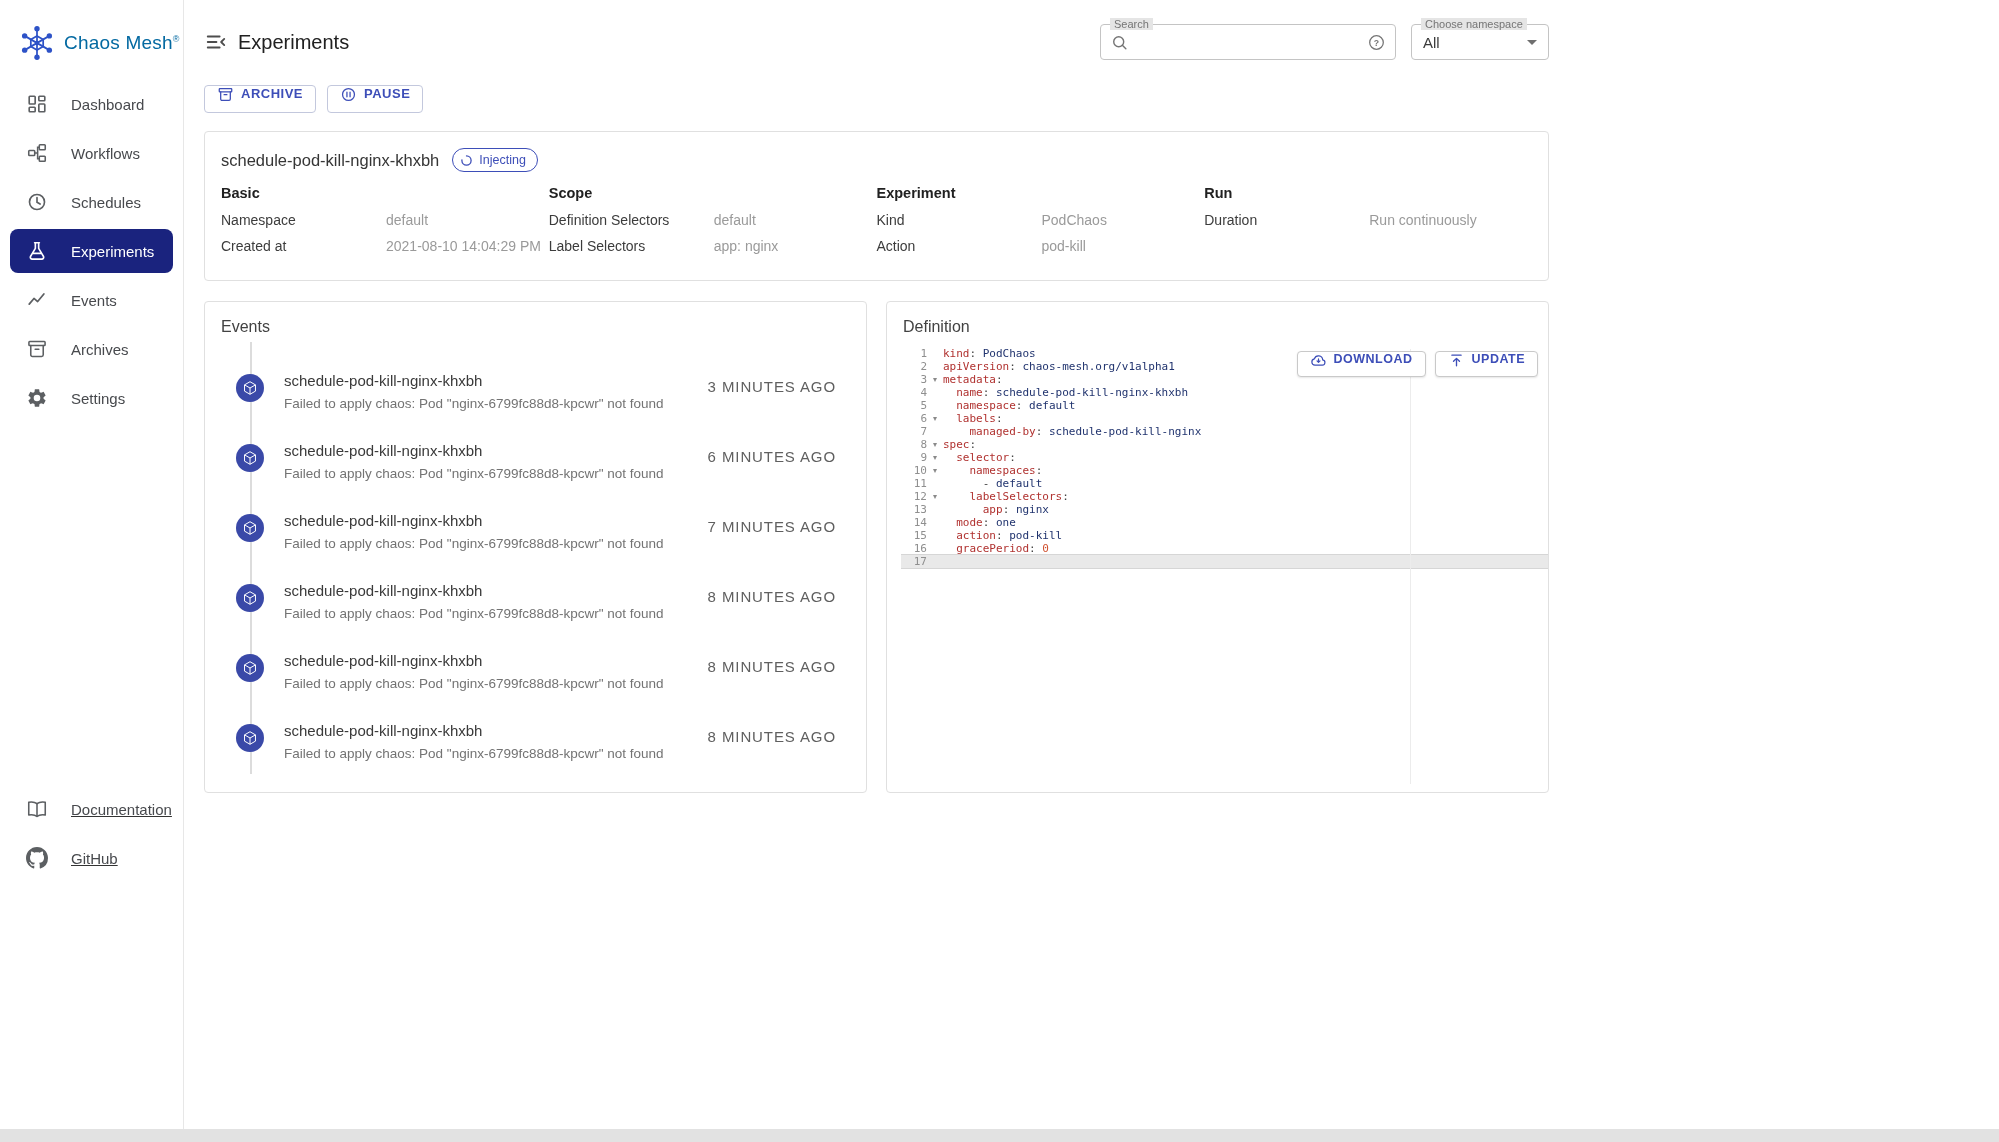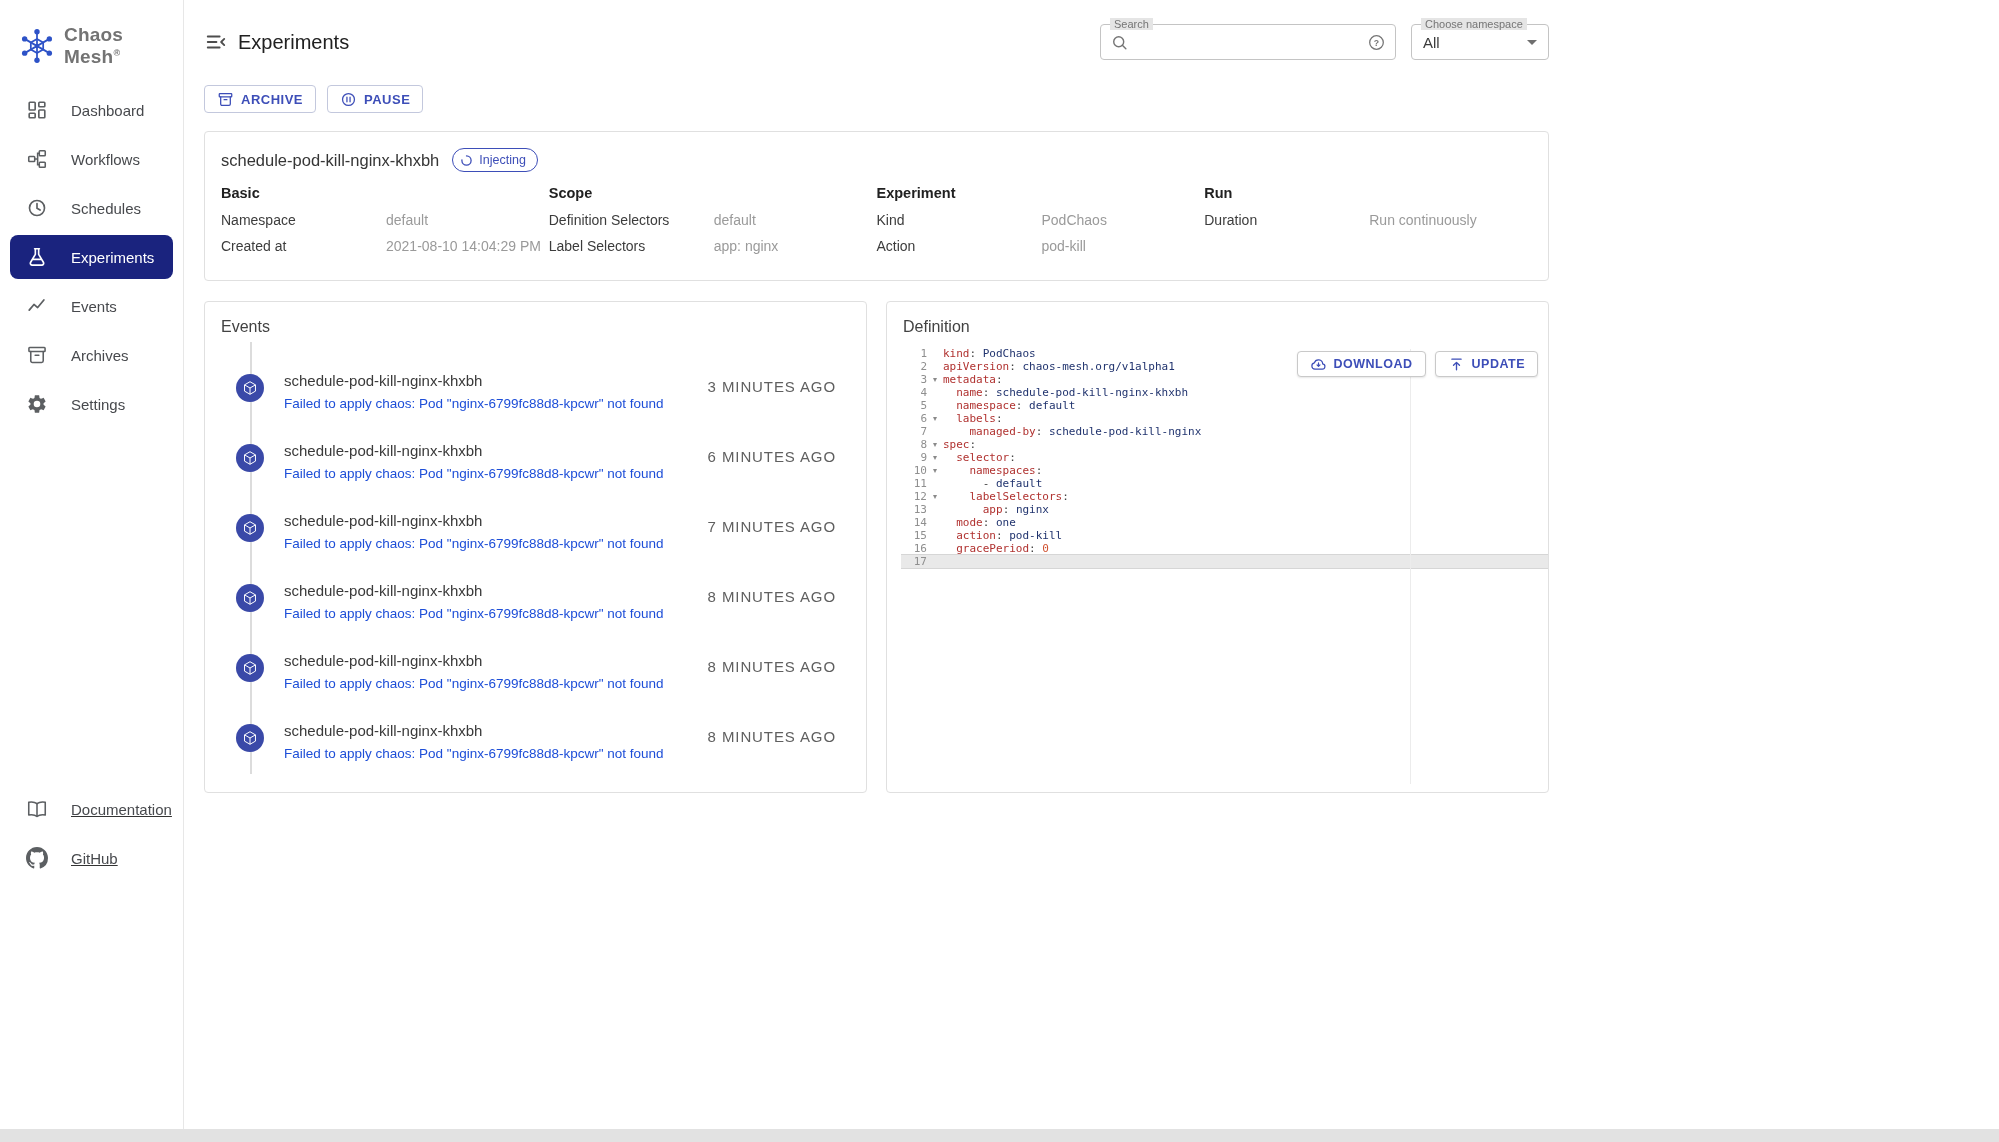--- a/index.html
+++ b/index.html
@@ -6,21 +6,21 @@
   html,body { width:1999px; height:1142px; }
   body {
     font-family:"Liberation Sans", sans-serif;
     background:#ffffff; color:#333; overflow:hidden; display:flex; position:relative;
   }
 
   
   .sidebar { width:184px; min-width:184px; height:100%; background:#fff; border-right:1px solid #e7e7e7; display:flex; flex-direction:column; }
   .logo { display:flex; align-items:center; gap:8px; padding:24px 0 20px 18px; cursor:pointer; }
   .logo-icon svg { width:38px; height:38px; display:block; }
-  .logo-text { font-size:19px; font-weight:bold; color:#737373; letter-spacing:0.2px; }
+  .logo-text { font-size:19px; font-weight:normal; color:#0369a1; letter-spacing:0.2px;text-align:center; }
   .logo-text sup { font-size:9px; }
   .nav { display:flex; flex-direction:column; gap:5px; padding:0 10px; }
   .nav-item { display:flex; align-items:center; height:44px; padding-left:15px; border-radius:8px; color:#47494d; font-size:15px; cursor:pointer; }
   .nav-icon { width:24px; height:24px; color:#5c5f62; display:inline-flex; }
   .nav-icon svg { width:22px; height:22px; margin:auto; }
   .nav-label { margin-left:22px; }
   .nav-item.active { background:#1a237e; color:#fff; }
   .nav-item.active .nav-icon { color:#fff; }
   .sidebar-bottom { margin-top:auto; margin-bottom:262px;text-decoration:underline; }
 
@@ -38,21 +38,21 @@
   .field-label { position:absolute; top:-7px; left:9px; background:#e5e5e5; padding:0 4px; font-size:11px; color:#757575; line-height:12px; }
   .search-field { width:296px; padding:0 9px; }
   .sm-icon { width:19px; height:19px; color:#757575; display:inline-flex; flex:none; }
   .sm-icon svg { width:100%; height:100%; }
   .search-field input { border:none; outline:none; flex:1; min-width:0; font-size:14px; font-family:inherit; background:transparent; margin:0 6px; color:#333; }
   .ns-field { width:138px; padding:0 11px; }
   .ns-value { font-size:15px; color:#3a3a3a; }
   .caret { margin-left:auto; width:0; height:0; border-left:5px solid transparent; border-right:5px solid transparent; border-top:5px solid #6f6f6f; }
 
   .toolbar { margin-top:25px; display:flex; gap:11px; }
-  .btn { display:inline-flex; align-items:center; gap:7px; height:28px; padding:0 12px; background:#fff; border:1px solid #c3c8dd; border-radius:4px; color:#3d4eb8; font-family:inherit; font-size:13px; font-weight:600; letter-spacing:0.5px; cursor:pointer; }
+  .btn { display:inline-flex; align-items:flex-start; gap:7px; height:28px; padding:0 12px; background:#fff; border:1px solid #c3c8dd; border-radius:4px; color:#3d4eb8; font-family:inherit; font-size:13px; font-weight:600; letter-spacing:0.5px; cursor:pointer; }
   .btn .sm-icon { color:#3d4eb8; width:17px; height:17px; }
 
   .card { background:#fff; border:1px solid #e0e0e0; border-radius:4px; padding:16px; }
   .info-card { margin-top:18px; }
   .exp-title-row { display:flex; align-items:center; gap:13px; margin-bottom:13px; }
   .exp-name { font-size:16.5px; font-weight:500; color:#363636; }
   .chip { display:inline-flex; align-items:center; gap:6px; height:24px; padding:0 11px 0 7px; border:1.2px solid #3d4eb8; border-radius:12px; color:#3d4eb8; font-size:12.5px; }
   .chip .sm-icon { width:13px; height:13px; color:#3d4eb8; }
 
   .info-grid { display:grid; grid-template-columns:repeat(4, 1fr); }
@@ -65,21 +65,21 @@
   .two-col .card { width:663px; height:492px; position:relative; overflow:hidden; }
   .card-title { font-size:16px; font-weight:500; color:#424242; }
 
   
   .timeline { position:relative; margin-top:6px; padding-top:30px; }
   .rail { position:absolute; left:29px; top:0; bottom:18px; width:1.5px; background:#dcdcdc; }
   .event-row { position:relative; height:70px; padding-left:63px; }
   .event-icon { position:absolute; left:15px; top:2px; width:28px; height:28px; border-radius:50%; background:#3a49a8; display:flex; }
   .event-icon svg { width:16px; height:16px; margin:auto; }
   .event-name { font-size:15px; color:#3a3a3a; }
-  .event-msg { font-size:13.5px; color:#1d4ed8; margin-top:7px; }
+  .event-msg { font-size:13.5px; color:#737373; margin-top:7px; }
   .event-time { position:absolute; right:14px; top:6px; font-size:15px; letter-spacing:0.9px; color:#5f5f5f; }
 
   
   .def-actions { position:absolute; top:49px; right:10px; display:flex; gap:9px; z-index:3; }
   .def-actions .btn { height:26px; font-size:12.5px; box-shadow:0 1px 2px rgba(0,0,0,0.10); border-color:#c9c9c9; }
   .code { margin:11px -16px 0 -2px; font-family:"DejaVu Sans Mono", monospace; font-size:11px; line-height:13px; position:relative; z-index:1; }
   .code-line { display:flex; height:13px; white-space:pre; }
   .ln { width:26px; text-align:right; color:#8f8f8f; flex:none; }
   .fold { width:16px; text-align:center; color:#8a8a8a; font-size:8px; line-height:13px; flex:none; font-family:"DejaVu Sans", sans-serif; cursor:pointer; }
   .code-text { flex:1; }

